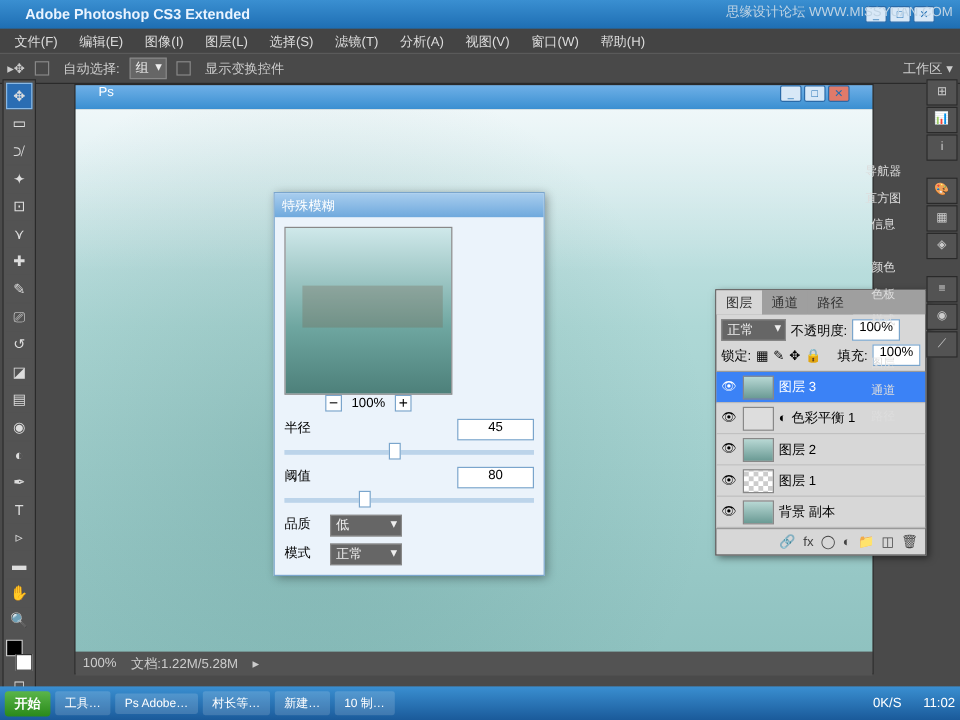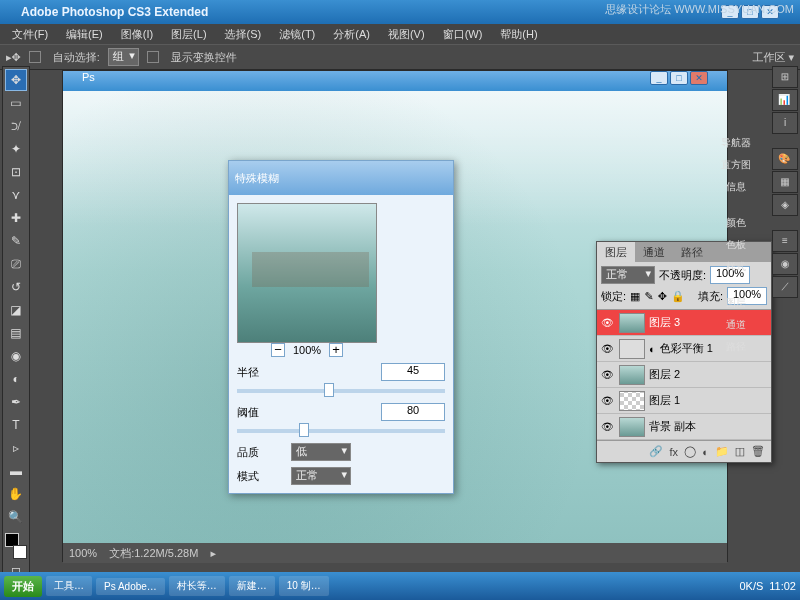--- a/index.html
+++ b/index.html
@@ -19,51 +19,51 @@
 .tool.active{background:#2a6db3;border:1px solid #89b8e4}
 .swatch{width:22px;height:26px;position:relative;margin-top:4px}
 .swatch .fg{width:14px;height:14px;background:#000;border:1px solid #ccc;position:absolute;left:0;top:0}
 .swatch .bg{width:14px;height:14px;background:#fff;border:1px solid #333;position:absolute;right:0;bottom:0}
 .canvaswin{position:absolute;left:62px;top:70px;width:666px;height:492px;border:1px solid #2a2a2a}
 .docbar{height:20px;background:linear-gradient(#6fb0e7,#3a8fd1);color:#fff;display:flex;padding:0 19px}
 .canvas{height:452px;background:linear-gradient(180deg,#d8ecf0 0%,#aed8d6 40%,#8fc2c0 100%);position:relative;overflow:hidden}
 .canvas::before{content:"";position:absolute;inset:0;background:radial-gradient(circle at 30% 65%,rgba(70,130,125,.25),transparent 60%),linear-gradient(180deg,rgba(255,255,255,.6) 0%,rgba(255,255,255,0) 30%)}
 .statusbar{height:20px;background:#535353;color:#ccc;display:flex;align-items:center;padding:0 6px;gap:12px}
 .dialog{position:absolute;left:228px;top:160px;width:226px;background:#ebf3fb;border:1px solid #7aa5cc;box-shadow:2px 2px 8px rgba(0,0,0,.4)}
-.dlg-title{height:34px;background:linear-gradient(#a8cdee,#6fa9dd);color:#fff;padding:0 6px;display:flex;align-items:center}
+.dlg-title{height:20px;background:linear-gradient(#a8cdee,#6fa9dd);color:#fff;padding:0 6px;display:flex;align-items:center}
 .dlg-body{padding:8px;display:flex;flex-direction:column;gap:6px}
 .preview{width:140px;height:140px;border:1px solid #888;background:linear-gradient(180deg,#cfe8ea 0%,#6ea6a0 60%,#4d807a 100%);position:relative}
 .preview::after{content:"";position:absolute;left:10%;right:5%;top:35%;bottom:40%;background:rgba(120,100,80,.3)}
 .zoom{display:flex;align-items:center;gap:8px;justify-content:center}
 .zbtn{width:14px;height:14px;border:1px solid #7aa5cc;background:#fff;text-align:center;line-height:11px;font-size:13px}
-.row{display:flex;align-items:center;gap:22px}
+.row{display:flex;align-items:flex-start;gap:6px}
 .row label{width:32px}
 .numbox{width:64px;height:18px;border:1px solid #7aa5cc;background:#fff;text-align:center}
 .slider{height:4px;background:#bcd4ea;position:relative;margin:2px 0 4px}
 .slider .thumb{width:10px;height:14px;background:#fff;border:1px solid #7aa5cc;position:absolute;top:-6px}
 .dlgbtn{width:54px;height:20px;border:1px solid #7aa5cc;background:#fdfdff;text-align:center;line-height:18px;margin-bottom:4px}
 .layers{position:absolute;left:596px;top:241px;width:176px;background:#d7d7d7;border:1px solid #555;box-shadow:2px 2px 6px rgba(0,0,0,.5)}
 .panel-tabs{height:20px;display:flex;background:#9f9f9f}
 .ptab{padding:3px 8px;background:#9f9f9f;color:#333}
 .ptab.active{background:#d7d7d7}
 .lopt{padding:4px;display:flex;flex-direction:column;gap:3px;border-bottom:1px solid #999}
 .lopt .r{display:flex;align-items:center;gap:4px}
 .lrow{height:26px;display:flex;align-items:center;gap:4px;padding:0 4px;border-bottom:1px solid #bbb;background:#d7d7d7}
-.lrow.active{background:#ef4444;color:#fff}
+.lrow.active{background:#3b82f6;color:#fff}
 .eye{width:14px;height:14px;display:inline-block}
 .eye::before{content:"👁";font-size:10px}
 .thumb{width:26px;height:20px;border:1px solid #888;background:linear-gradient(#b8d8d4,#6a9a94)}
 .layers-foot{height:22px;display:flex;align-items:center;justify-content:flex-end;gap:6px;padding:0 6px;border-top:1px solid #999;color:#444}
 .rpanel{position:absolute;right:2px;top:66px;width:26px;display:flex;flex-direction:column;gap:1px}
 .rbtn{height:22px;background:#535353;border:1px solid #2a2a2a;color:#ccc;text-align:center;line-height:20px;font-size:10px}
 .rlabel{position:absolute;right:42px;width:40px;height:16px;color:#ddd;font-size:10px;text-align:center}
 .taskbar{position:absolute;left:0;right:0;bottom:0;height:28px;background:linear-gradient(#3a8fd1,#1a5a9a);display:flex;align-items:center;color:#fff;padding:0 4px;gap:4px}
 .start{background:linear-gradient(#5ab54a,#2a8a1a);padding:3px 8px;border-radius:3px;font-weight:bold}
 .task{background:rgba(255,255,255,.15);padding:3px 8px;border-radius:2px;font-size:10px;max-width:70px;overflow:hidden;white-space:nowrap}
-.tray{margin-left:auto;display:flex;gap:6px;}
+.tray{margin-left:auto;display:flex;gap:18px;}
 .watermark{position:absolute;right:6px;top:2px;color:#c0d4e4;font-size:11px}
 </style>
 </head>
 <body>
 
 <div class="titlebar">
   <span class="brand">Adobe Photoshop CS3 Extended</span>
   <span class="watermark">思缘设计论坛  WWW.MISSYUAN.COM</span>
   <div class="winbtns">
     <div class="winbtn">_</div>

